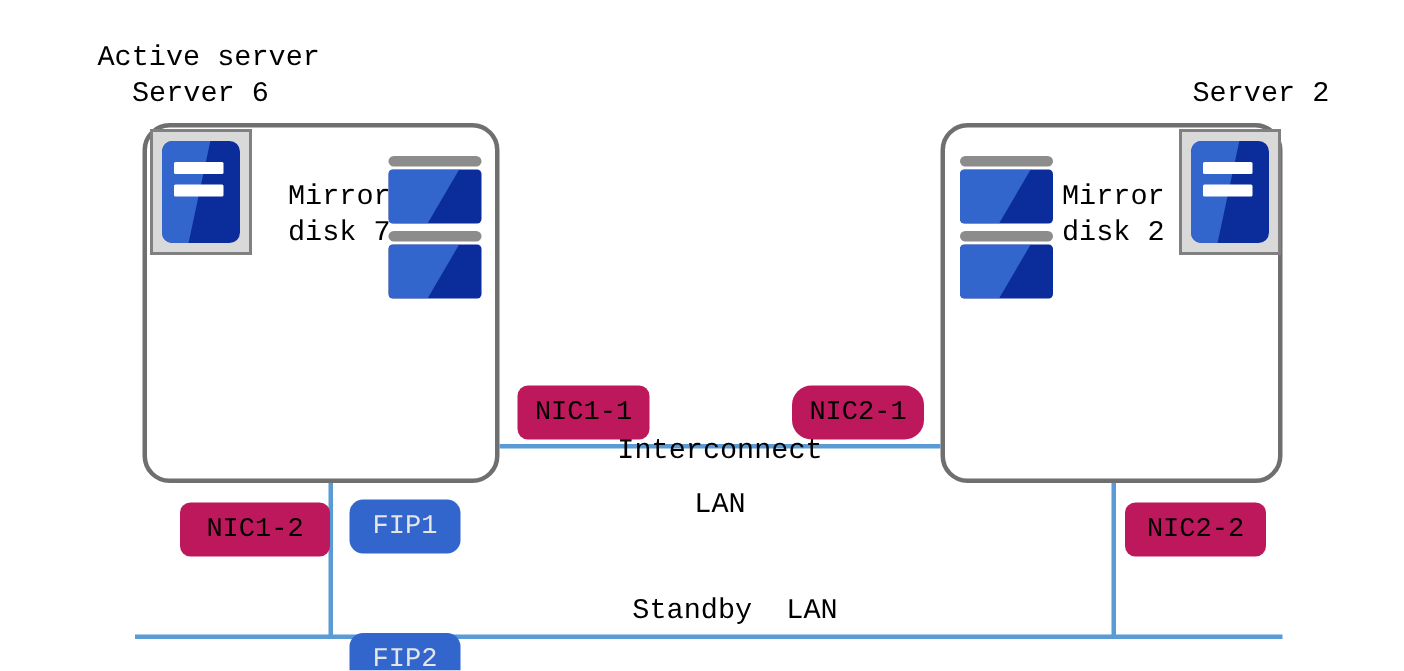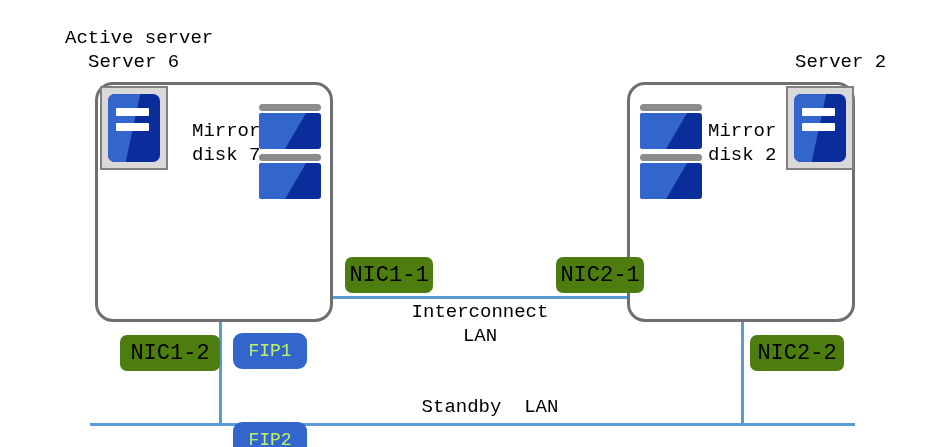--- a/index.html
+++ b/index.html
@@ -93,35 +93,35 @@
     position: absolute;
     inset: 0;
     background: #3366cc;
     clip-path: polygon(0 0, 76% 0, 42% 100%, 0 100%);
   }
   .disk-unit + .disk-unit { margin-top: 5px; }
 
   
   .nic-chip {
     position: absolute;
-    background: #4d7c0f;
+    background: #be185d;
     color: #000000;
     border-radius: 7px;
-    font-size: 22px;
+    font-size: 18px;
     display: flex;
     align-items: center;
     justify-content: center;
     box-sizing: border-box;
   }
 
   
   .fip-chip {
     position: absolute;
     background: #3366cc;
-    color: #bef264;
+    color: #e5e5e5;
     border-radius: 9px;
     font-size: 18px;
     display: flex;
     align-items: center;
     justify-content: center;
     box-sizing: border-box;
   }
 
   
   .line-h {
@@ -188,23 +188,23 @@
       </div>
   </div>
 
   <div class="caption" style="left:708px; top:119px;">Mirror</div>
   <div class="caption" style="left:708px; top:143px;">disk 2</div>
 
   <div class="line-h" style="left:333px; top:296px; width:294px;"></div>
 
   <div class="nic-chip" style="left:345px; top:257px; width:88px; height:36px;">NIC1-1</div>
 
-  <div class="nic-chip" style="left:556px; top:257px; width:88px; height:36px;">NIC2-1</div>
-
-  <div class="caption center" style="left:400px; top:300px; width:160px;">Interconnect</div>
+  <div class="nic-chip" style="left:528px; top:257px; width:88px; height:36px;border-radius:13px;">NIC2-1</div>
+
+  <div class="caption center" style="left:400px; top:288px; width:160px;">Interconnect</div>
   <div class="caption center" style="left:400px; top:324px; width:160px;">LAN</div>
 
   <div class="line-v" style="left:219px; top:322px; height:103px;"></div>
   <div class="line-v" style="left:741px; top:322px; height:103px;"></div>
 
   <div class="line-h" style="left:90px; top:423px; width:765px;"></div>
 
   <div class="nic-chip" style="left:120px; top:335px; width:100px; height:36px;">NIC1-2</div>
 
   <div class="nic-chip" style="left:750px; top:335px; width:94px; height:36px;">NIC2-2</div>

